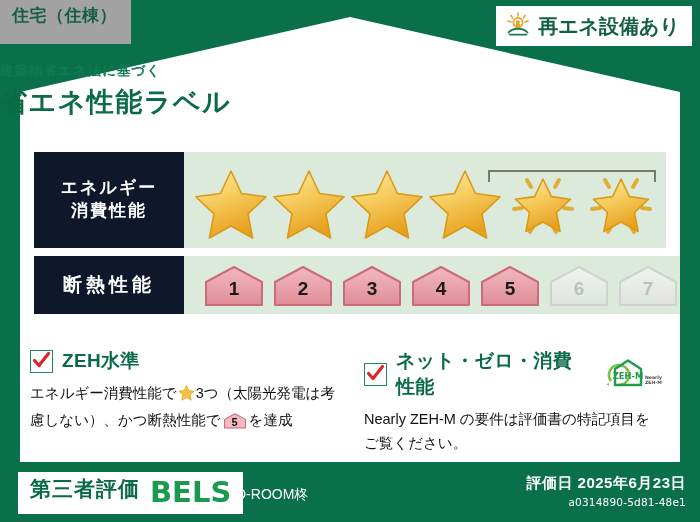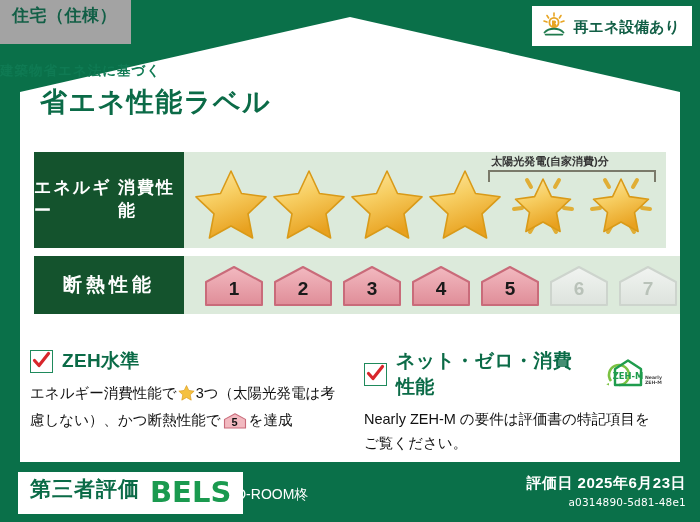--- a/index.html
+++ b/index.html
@@ -26,35 +26,35 @@
   }
 
   
   .renew-badge{
     position:absolute;right:8px;top:6px;
     background:#ffffff;
     display:flex;align-items:center;gap:7px;
     padding:6px 12px 6px 9px;
     z-index:6;
   }
-  .renew-badge .txt{font-size:15px;font-weight:bold;color:#125f46;line-height:1;}
+  .renew-badge .txt{font-size:20px;font-weight:bold;color:#125f46;line-height:1;}
 
   
   .title-wrap{
     position:absolute;left:0;top:62px;width:700px;z-index:5;
   }
   .title-sub{font-size:13.5px;font-weight:bold;color:#0f7a53;letter-spacing:1px;}
-  .title-main{font-size:27px;font-weight:bold;color:#0b6b47;letter-spacing:1.5px;margin-top:4px;padding-left:40px;}
+  .title-main{font-size:27px;font-weight:bold;color:#0b6b47;letter-spacing:1.5px;margin-top:4px;}
 
   
   .rows{position:absolute;left:34px;top:152px;width:632px;z-index:5;}
   .perf-row{display:flex;align-items:stretch;margin-bottom:8px;}
   .row-label{
-    width:150px;flex:0 0 150px;background:#14532d;color:#ffffff;
-    display:flex;flex-direction:row;align-items:center;justify-content:center;
+    width:150px;flex:0 0 150px;background:#0f172a;color:#ffffff;
+    display:flex;flex-direction:column;align-items:center;justify-content:center;
     font-weight:bold;letter-spacing:2px;
   }
   .row-label .l1{font-size:17px;line-height:1.35;}
   .row-label .l2{font-size:17px;line-height:1.35;}
   .row-label.single{font-size:19px;letter-spacing:4px;}
   .row-value{
     flex:1;background:#dceadb;position:relative;
     display:flex;align-items:center;
   }
   .row-energy{height:96px;}
@@ -161,21 +161,20 @@
   </div>
 
   <div class="rows">
 
     <div class="perf-row row-energy">
       <div class="row-label">
         <span class="l1">エネルギー</span>
         <span class="l2">消費性能</span>
       </div>
       <div class="row-value">
-        <div class="solar-note">太陽光発電(自家消費)分</div>
         <div class="solar-bracket"></div>
         <div class="stars">
 
           <div class="star-slot">
             <svg width="78" height="78" viewBox="0 0 78 78">
               <defs>
                 <linearGradient id="sg1" x1="0" y1="0" x2="0.4" y2="1">
                   <stop offset="0%" stop-color="#fde9a8"></stop>
                     <stop offset="45%" stop-color="#f7ce62"></stop>
                     <stop offset="100%" stop-color="#e8a11f"></stop>

